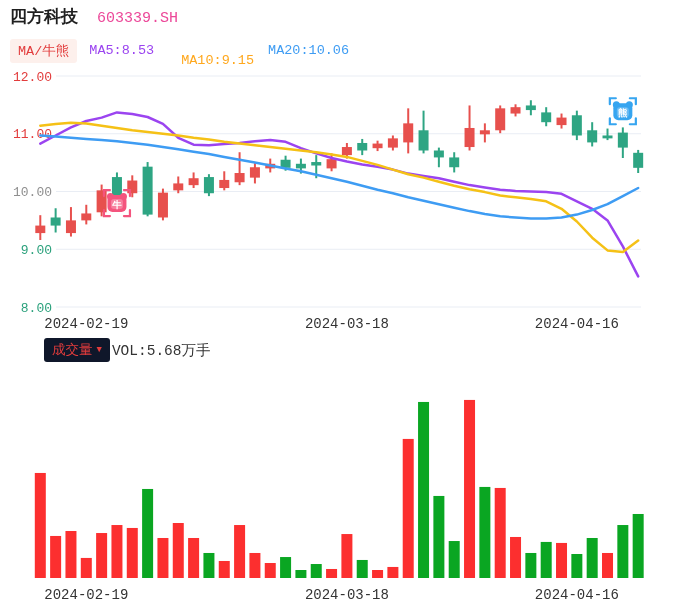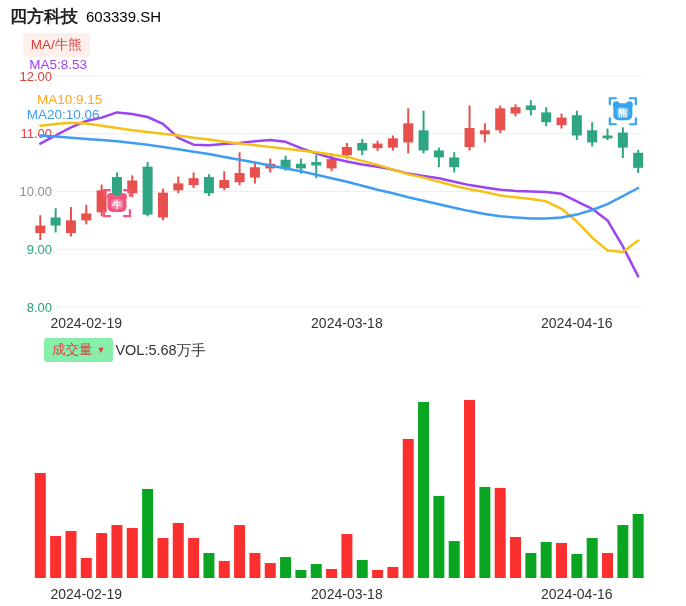--- a/index.html
+++ b/index.html
@@ -1,44 +1,44 @@
 <!DOCTYPE html>
 <html><head>
 <meta charset="utf-8">
 <style>
   html,body{margin:0;padding:0;background:#fff;}
   .app{
     position:relative;width:686px;height:606px;background:#ffffff;
-    font-family:Liberation Sans, sans-serif;overflow:hidden;
+    font-family:Liberation Mono, monospace;overflow:hidden;
   }
   .hdr{position:absolute;left:10px;top:5px;display:flex;align-items:baseline;gap:8px;}
   .hdr .name{font-size:17px;font-weight:bold;color:#1f1f1f;}
   .hdr .code{font-size:15px;color:#9aa0a6;}
-  .legend{position:absolute;left:10px;top:33px;display:flex;align-items:center;font-size:13.5px;flex-direction:column;}
+  .legend{position:absolute;left:10px;top:33px;display:flex;align-items:center;font-size:13.5px;}
   .badge{
     display:inline-flex;align-items:center;gap:4px;
     padding:3px 8px;border-radius:3px;background:#FDF0EC;color:#E23C3C;
     font-size:13.5px;cursor:pointer;
   }
   .badge .arrow{font-size:9px;line-height:1;}
-  .ma5{margin-left:4px;} .ma10{margin-left:27px;} .ma20{margin-left:14px;}
+  .ma5{margin-left:12px;} .ma10{margin-left:27px;} .ma20{margin-left:14px;}
   .volhdr{position:absolute;left:44px;top:338px;display:flex;align-items:center;font-size:14px;}
   .volhdr .vol{margin-left:2px;color:#333;font-size:14.5px;}
   svg{position:absolute;left:0;display:block;}
   #mainChart{top:60px;}
   #volChart{top:366px;}
 </style>
 </head>
 <body>
 
 <div class="app">
 
   <div class="hdr">
     <span class="name" style="color: rgb(31, 31, 31);">四方科技</span>
-    <span class="code" style="color: #000000;">603339.SH</span>
+    <span class="code" style="color: #ec4899; margin-left: 11px;">603339.SH</span>
   </div>
 
   <div class="legend">
     <span class="badge" style="background: rgb(253, 240, 236); color: rgb(226, 60, 60);">MA/牛熊</span>
     <span class="ma5" id="ma5Lbl" style="color: rgb(155, 68, 240);">MA5:8.53</span>
     <span class="ma10" id="ma10Lbl" style="color: rgb(255, 168, 30); margin-top: 20px;">MA10:9.15</span>
     <span class="ma20" id="ma20Lbl" style="color: rgb(62, 156, 243);">MA20:10.06</span>
   </div>
 
   <svg id="mainChart" width="686" height="276" viewBox="0 0 686 276">
@@ -236,21 +236,21 @@
         <rect x="-9.5" y="-8" width="19" height="17" rx="5" fill="#36A5F0"></rect>
         <rect x="-6" y="-4" width="12" height="10" rx="3" fill="#ffffff" opacity="0.25"></rect>
         <text x="0" y="4.5" text-anchor="middle" fill="#ffffff" font-size="9.5" font-weight="bold">熊</text>
       </g>
       <text x="86.28999999999999" y="268" text-anchor="middle" fill="#333333" font-size="14">2024-02-19</text>
       <text x="346.90000000000003" y="268" text-anchor="middle" fill="#333333" font-size="14">2024-03-18</text>
       <text x="576.8499999999999" y="268" text-anchor="middle" fill="#333333" font-size="14">2024-04-16</text>
     </svg>
 
   <div class="volhdr">
-    <span class="badge" style="background: #86efac; color: rgb(226, 60, 60); justify-content: flex-end;">
+    <span class="badge" style="background: #0f172a; color: rgb(226, 60, 60); justify-content: flex-end;">
       <span>成交量</span>
       <span class="arrow">▼</span>
     </span>
     <span class="vol" style="color: rgb(51, 51, 51);">VOL:5.68万手</span>
   </div>
 
   <svg id="volChart" width="686" height="240" viewBox="0 0 686 240">
       <rect x="34.8" y="106.9636" width="11" height="105.0364" fill="#FC2F2F"></rect>
       <rect x="50.129999999999995" y="169.9629" width="11" height="42.037099999999995" fill="#FC2F2F"></rect>
       <rect x="65.46" y="165.0041" width="11" height="46.9959" fill="#FC2F2F"></rect>

